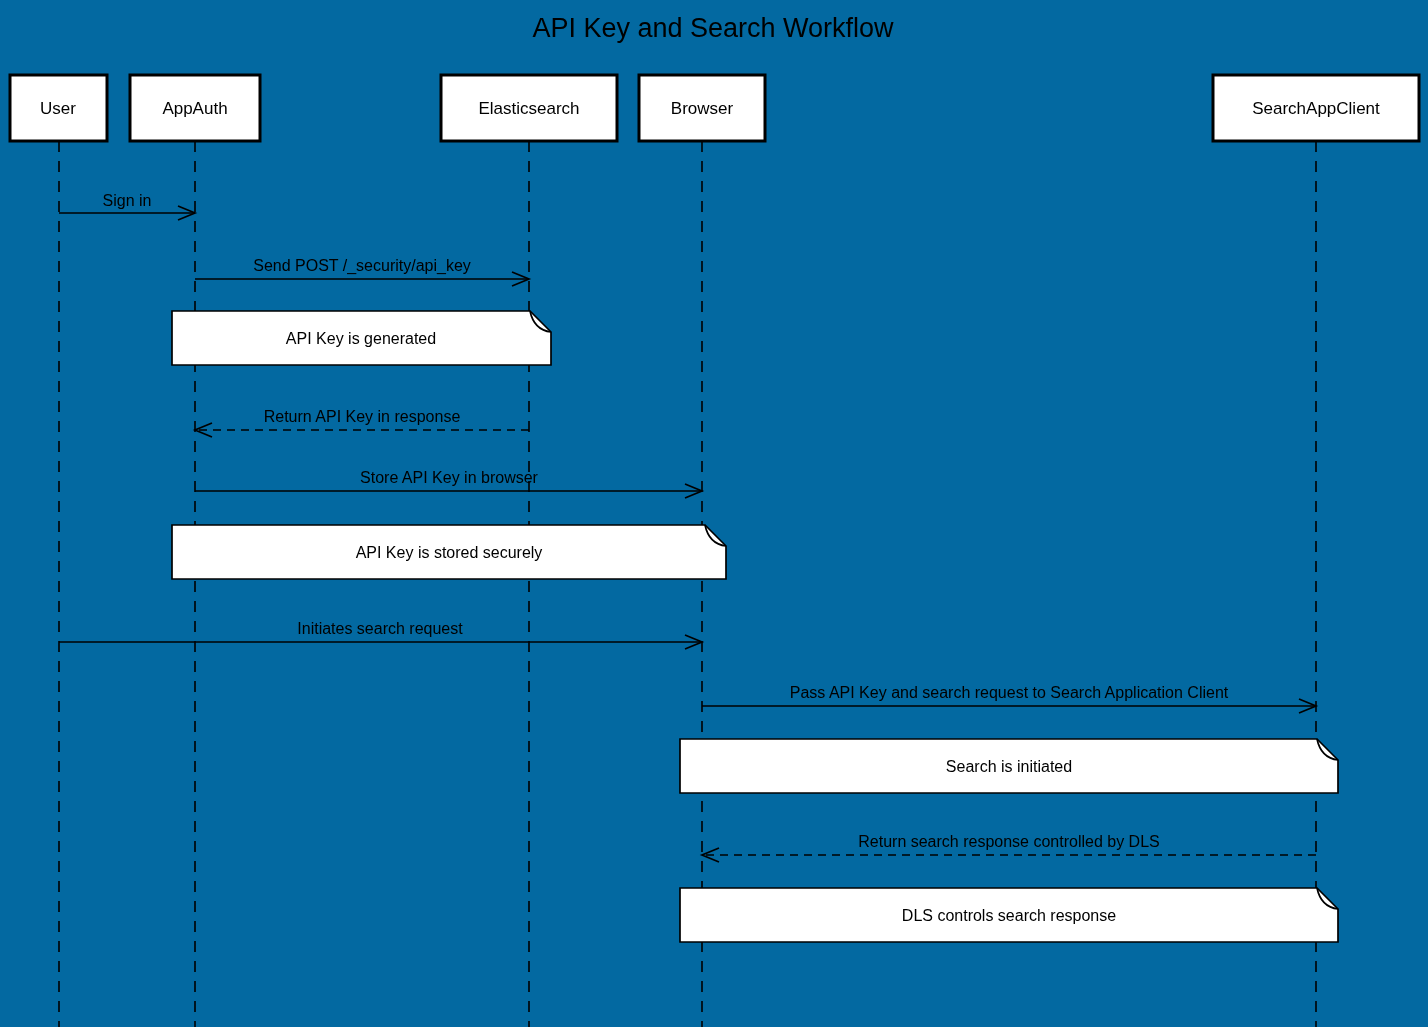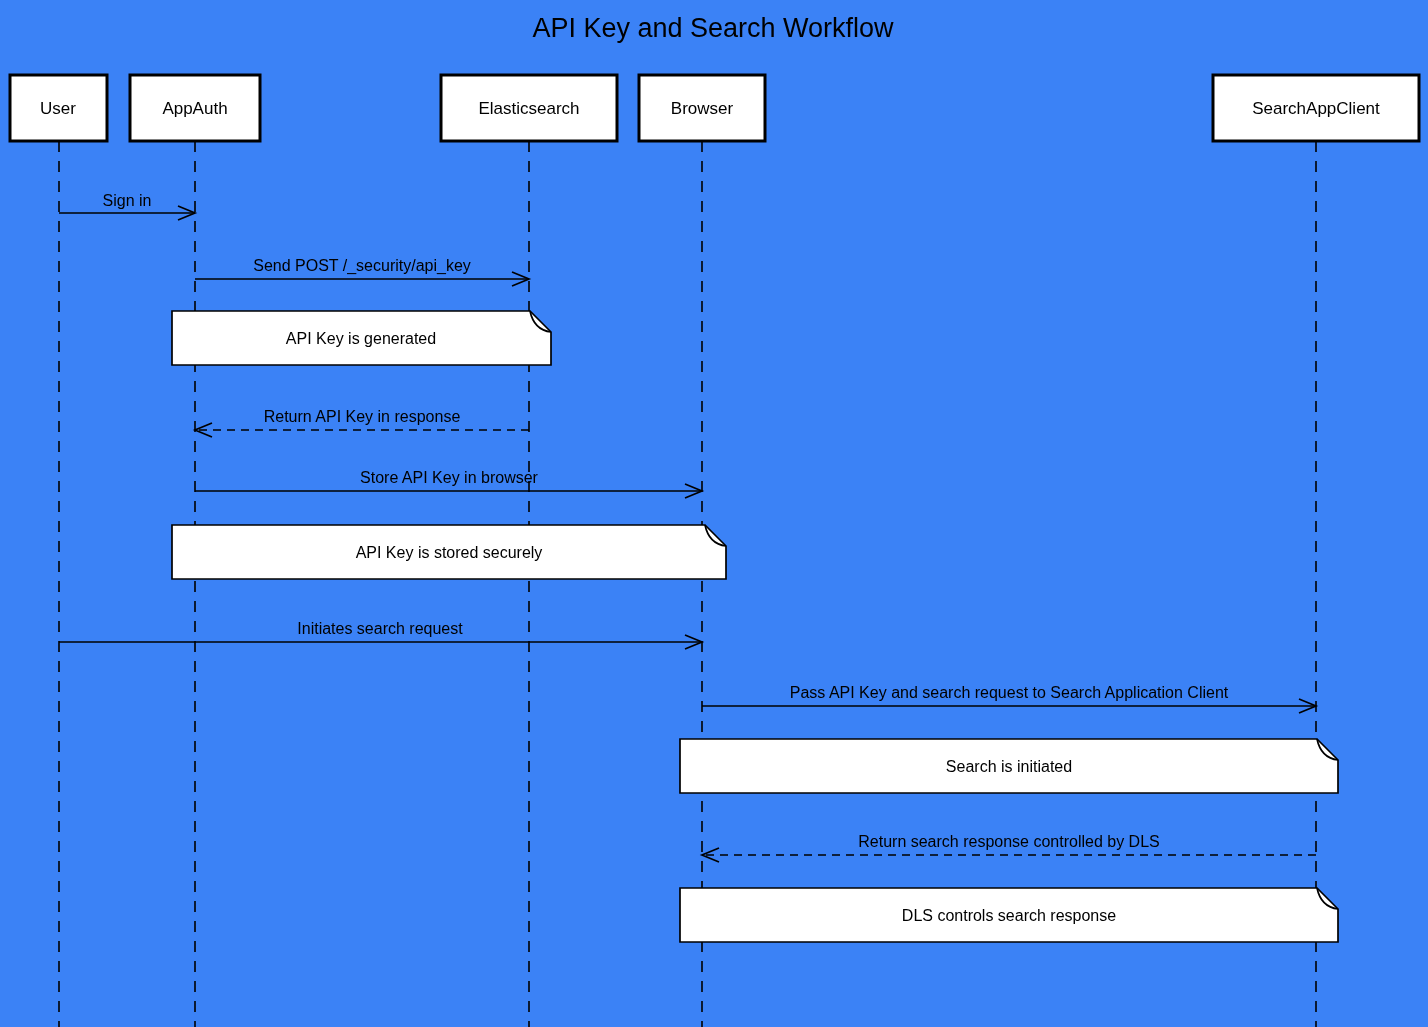--- a/index.html
+++ b/index.html
@@ -5,21 +5,21 @@
   html, body {
     margin: 0;
     padding: 0;
     background: #ffffff;
     font-family: "Liberation Sans", sans-serif;
   }
   .stage {
     position: relative;
     width: 1428px;
     height: 1027px;
-    background: #3b82f6;
+    background: #0369a1;
     overflow: hidden;
   }
   svg { display: block; }
   text {
     fill: #000000;
     font-family: "Liberation Sans", sans-serif;
   }
   .title-text   { font-size: 27px; }
   .actor-text   { font-size: 17px; }
   .msg-text     { font-size: 16px; }

